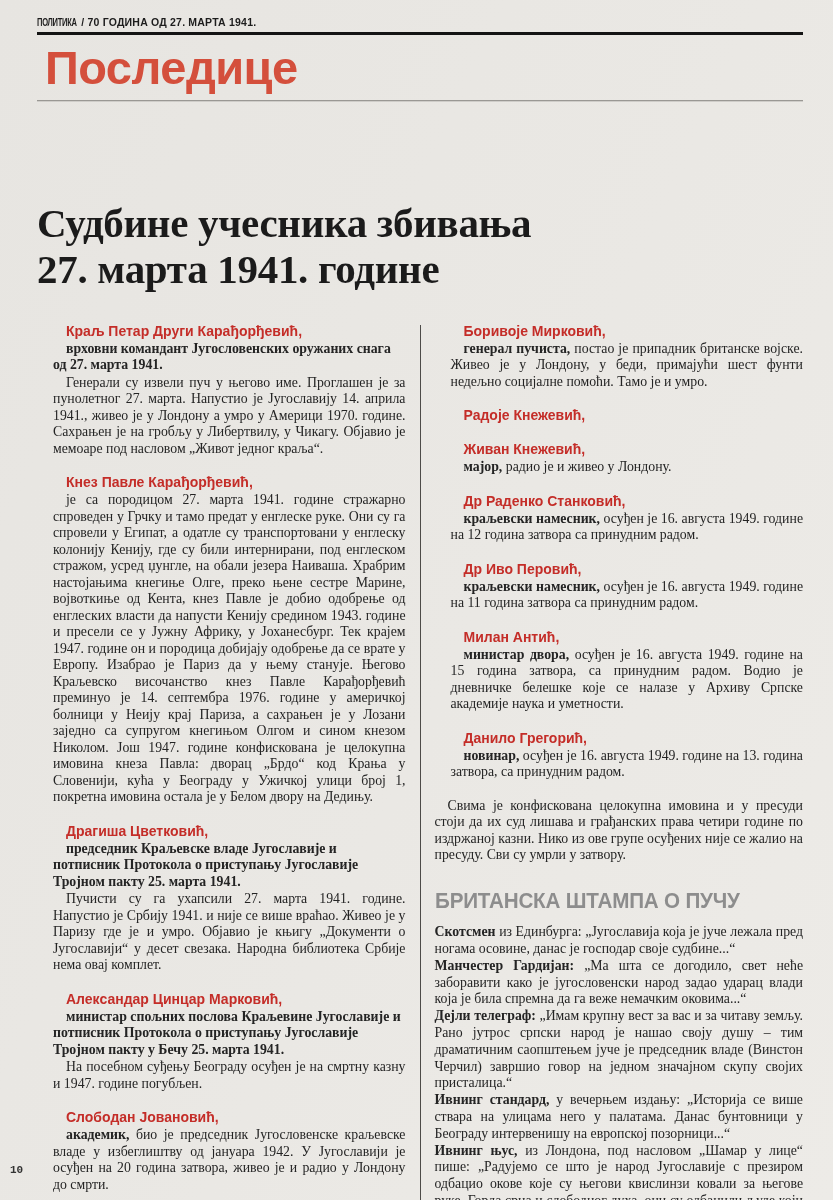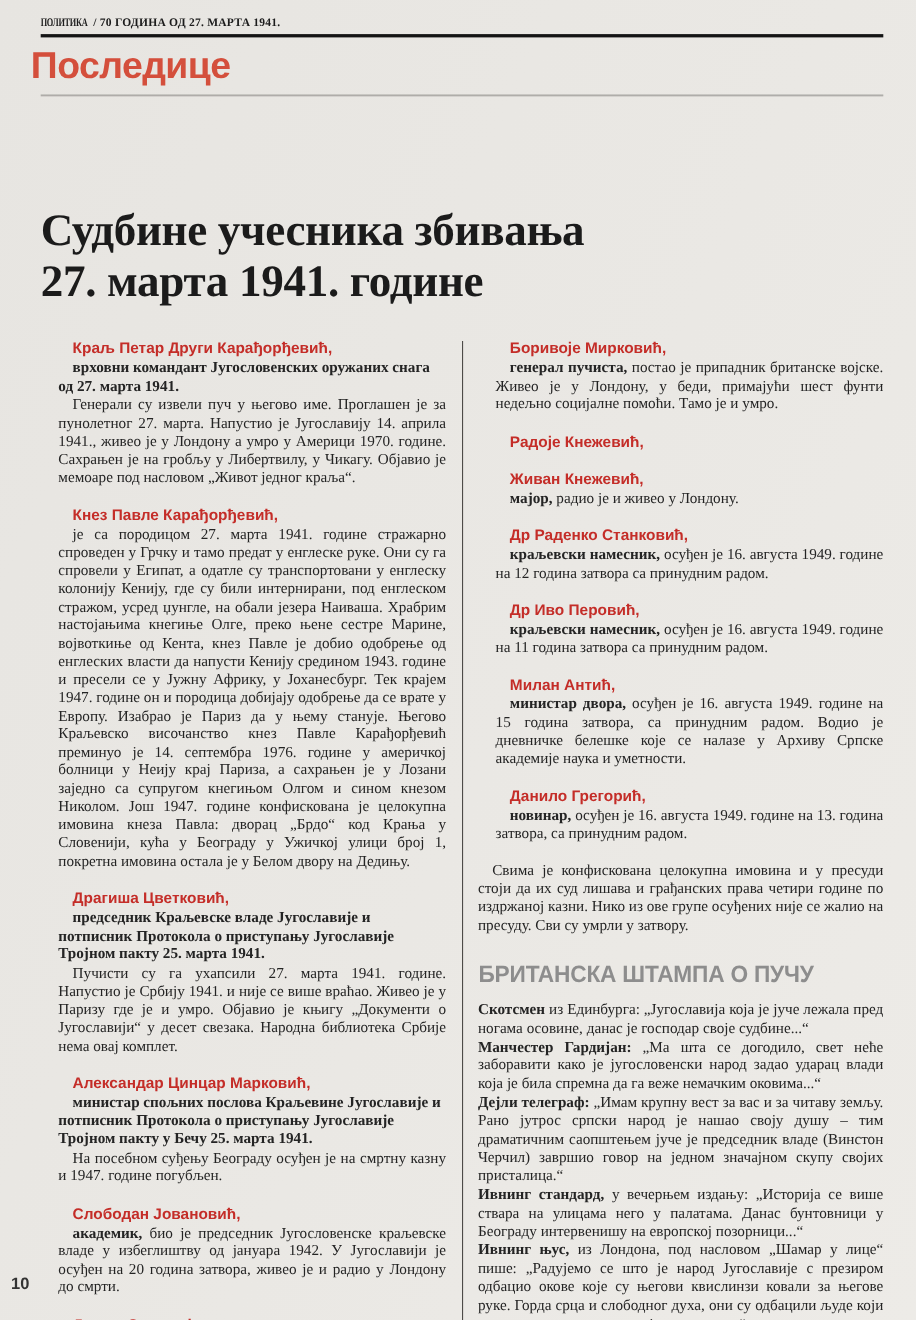--- a/index.html
+++ b/index.html
@@ -8,33 +8,33 @@
     width:833px;height:1200px;
     margin:0 auto;
     background:linear-gradient(115deg,#e7e5e1 0%,#eae8e4 55%,#edebe7 100%);
     overflow:hidden;
     color:#242424;
     font-family:"Liberation Serif",serif;
   }
   
   .masthead{
     padding:16px 30px 0 37px;
-    font-family:Liberation Serif, serif;
+    font-family:Liberation Sans, sans-serif;
     font-weight:700;font-size:10.5px;color:#1c1c1c;
     letter-spacing:.2px;white-space:nowrap;
   }
   .masthead .brand{
     display:inline-block;transform:scaleX(.72);transform-origin:left center;
     letter-spacing:-.4px;margin-right:-14px;
   }
   .rule-thick{height:3px;background:#141414;margin:4px 30px 0 37px;}
   .section-title{
-    margin:9px 30px 0 28px;
+    margin:9px 30px 0 45px;
     font-family:"Liberation Sans",sans-serif;
-    font-weight:700;font-size:34px;line-height:1.02;
+    font-weight:700;font-size:47px;line-height:1.02;
     color:#d44f3c;letter-spacing:-.5px;
   }
   .rule-thin{height:1px;background:#9a9894;margin:8px 30px 0 37px;box-shadow:0 1px 0 #cfcdc9;}
   
   .headline{
     margin:100px 30px 0 37px;
     font-family:"Liberation Serif",serif;
     font-weight:700;font-size:41px;line-height:1.12;
     color:#1b1b1b;letter-spacing:-.3px;
   }
@@ -70,22 +70,22 @@
     transform:scaleX(.96);transform-origin:left center;white-space:nowrap;
   }
   .quote-par{
     margin:0;
     font-size:13.8px;line-height:16.8px;
     text-align:justify;
   }
   .quote-par .lead{font-weight:700;}
   .page-number{
     position:absolute;left:10px;bottom:24px;
-    font-family:Liberation Sans, sans-serif;
-    font-weight:700;font-size:15px;color:#333;
+    font-family:Liberation Mono, monospace;
+    font-weight:700;font-size:11px;color:#333;
   }
 </style>
 </head>
 <body>
 
 <div class="page">
 
   <div class="masthead">
     <span class="brand">ПОЛИТИКА</span>
     <span>/ 70 ГОДИНА ОД 27. МАРТА 1941.</span>

